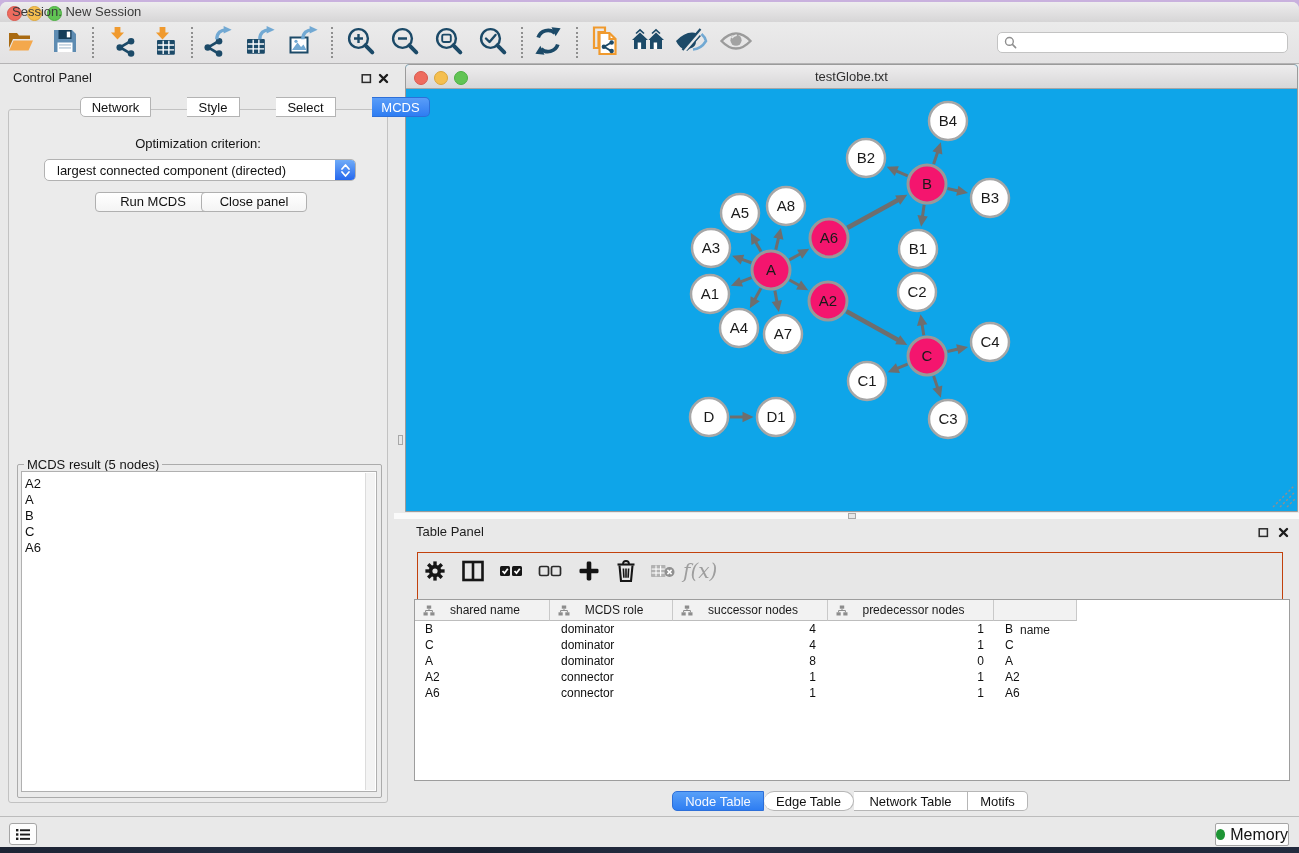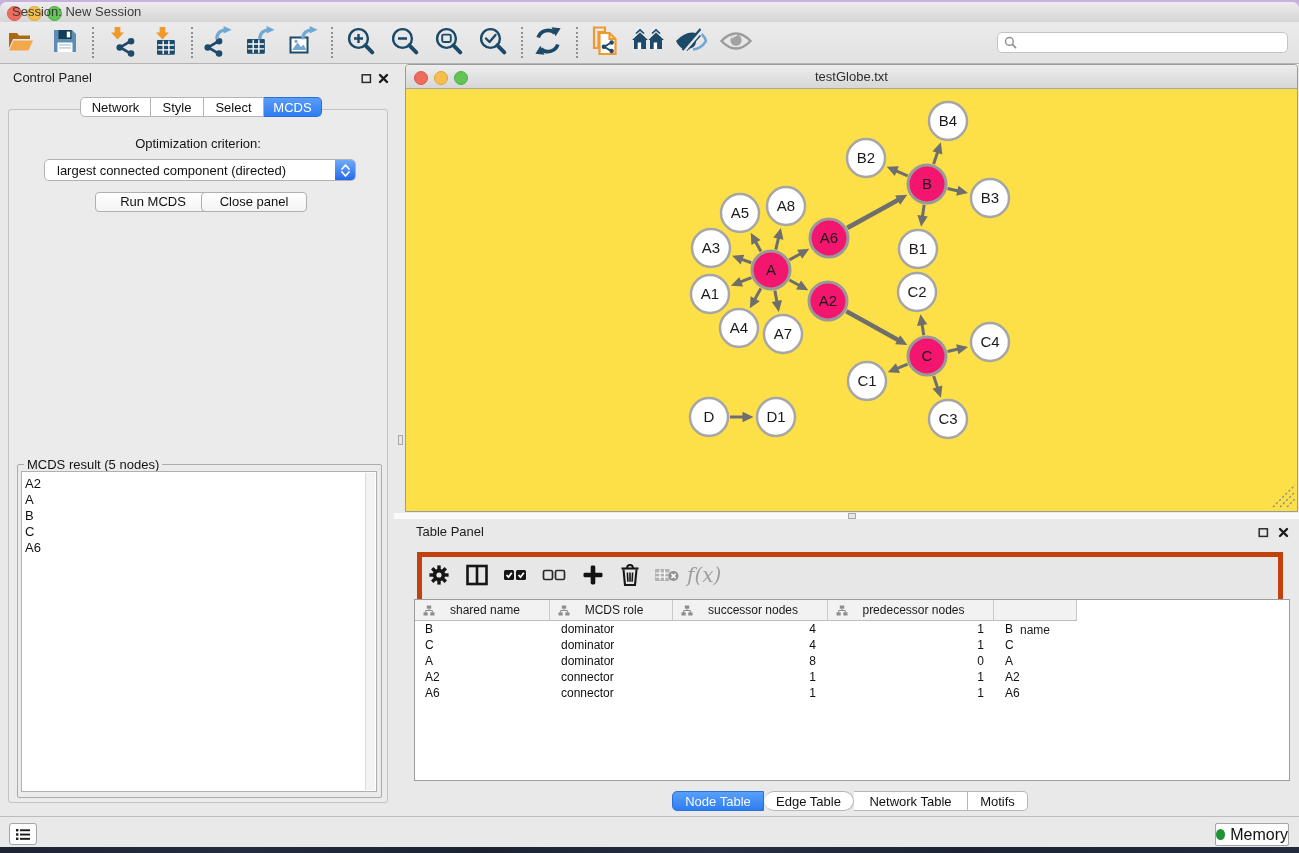--- a/index.html
+++ b/index.html
@@ -25,21 +25,21 @@
     background:linear-gradient(#ebebeb,#e3e2e3);border-bottom:1px solid #b4b3b4;}
   .tb-btn{position:absolute;width:34px;height:34px;top:4px;display:flex;align-items:center;justify-content:center;}
   .tb-sep{position:absolute;top:5px;height:31px;width:0;border-left:2px dotted #8f8f8f;}
   .searchbox{position:absolute;left:997px;top:10px;width:291px;height:21px;background:#fff;
     border:1px solid #c3c3c3;border-radius:5px;display:flex;align-items:center;padding-left:6px;box-sizing:border-box;}
   .searchbox input{border:none;outline:none;flex:1;font-size:12px;background:transparent;height:16px;padding:0 4px;}
 
   
   .cp-title{position:absolute;left:13px;top:68px;font-size:13px;color:#1d1d1d;}
   .win-btn{position:absolute;width:14px;height:14px;display:flex;align-items:center;justify-content:center;}
-  .cp-tabs{position:absolute;left:80px;top:95px;height:20px;display:flex;z-index:3;}
+  .cp-tabs{position:absolute;left:80px;top:95px;height:20px;display:flex;z-index:3;gap:36px;}
   .seg{box-sizing:border-box;height:20px;line-height:19px;text-align:center;font-size:13px;color:#111;
     background:#fff;border:1px solid #b3b3b3;border-left:none;}
   .seg:first-child{border-left:1px solid #b3b3b3;border-radius:5px 0 0 5px;}
   .seg:last-child{border-radius:0 5px 5px 0;}
   .seg.sel{background:linear-gradient(#5a9df8,#2e7df2);color:#fff;border-color:#2d6fd8;}
   .cp-panel{position:absolute;left:8px;top:107px;width:380px;height:694px;background:#ebebeb;
     border:1px solid #c2c2c2;border-radius:3px;box-sizing:border-box;z-index:1;}
   .opt-label{position:absolute;left:0;top:26px;width:100%;text-align:center;font-size:13px;color:#141414;}
   .combo{position:absolute;left:35px;top:49px;width:312px;height:22px;background:#fff;border:1px solid #b2b2b2;
     border-radius:5px;box-sizing:border-box;display:flex;align-items:center;}
@@ -50,37 +50,37 @@
   .cp-btn{position:absolute;top:82px;height:20px;background:linear-gradient(#ffffff,#f4f4f4);border:1px solid #b0b0b0;
     border-radius:4px;box-sizing:border-box;font-size:13px;color:#111;text-align:center;line-height:18px;}
   .groupbox{position:absolute;left:8px;top:354px;width:365px;height:334px;border:1px solid #ababab;
     border-radius:2px;box-sizing:border-box;}
   .groupbox-legend{position:absolute;left:6px;top:-8px;background:#ebebeb;padding:0 3px;font-size:13px;color:#141414;}
   .result-list{position:absolute;left:3px;top:6px;right:4px;bottom:5px;background:#fff;border:1px solid #b0b0b0;}
   .result-items{position:absolute;left:3px;top:4px;font-size:13px;line-height:16px;color:#101010;}
   .result-scroll{position:absolute;right:1px;top:1px;bottom:1px;width:9px;background:#f3f3f3;border-left:1px solid #dcdcdc;}
 
   
-  .net-window{position:absolute;left:405px;top:62px;width:893px;height:448px;background:#fde047;
+  .net-window{position:absolute;left:405px;top:62px;width:893px;height:448px;background:#0ea5e9;
     border:1px solid #9b9b9b;border-radius:4px 4px 0 0;box-sizing:border-box;}
   .net-titlebar{position:absolute;left:0;top:0;width:100%;height:24px;
     background:linear-gradient(#eeedee,#d8d7d8);border-bottom:1px solid #a6a6a6;border-radius:3px 3px 0 0;box-sizing:border-box;}
   .net-title{position:absolute;width:100%;top:0;height:24px;line-height:24px;text-align:center;font-size:13px;color:#2e2e2e;}
   .ntl{position:absolute;top:6px;width:12px;height:12px;border-radius:50%;}
   .ntl.red{left:8px;background:#ee6b5e;border:0.5px solid #d8584e;}
   .ntl.yellow{left:28px;background:#f5bf4f;border:0.5px solid #dba63c;}
   .ntl.green{left:48px;background:#61c454;border:0.5px solid #4daf43;}
   .net-canvas{position:absolute;left:0;top:24px;width:891px;height:423px;}
   .splitter-handle{position:absolute;background:#e7e7e7;border:1px solid #a8a8a8;box-sizing:border-box;}
   .h-splitter{position:absolute;left:394px;top:511px;width:905px;height:6px;background:#fafafa;}
 
   
   .tp-title{position:absolute;left:416px;top:522px;font-size:13px;color:#1d1d1d;}
   .tp-toolbar{position:absolute;left:417px;top:550px;width:866px;height:56px;background:#e7e7e7;
-    border:5px solid #c2410c;box-sizing:border-box;}
+    border:1px solid #c2410c;box-sizing:border-box;}
   .tp-btn{position:absolute;width:30px;height:30px;top:5px;display:flex;align-items:center;justify-content:center;}
   .data-table{position:absolute;left:414px;top:597px;width:876px;height:182px;background:#fff;
     border:1px solid #9d9d9d;box-sizing:border-box;overflow:hidden;}
   .thead{position:absolute;left:0;top:0;height:21px;display:flex;}
   .th{box-sizing:border-box;height:21px;background:#f2f2f2;border-right:1px solid #c9c9c9;border-bottom:1px solid #bdbdbd;
     display:flex;align-items:center;font-size:12px;color:#1a1a1a;}
   .th .th-label{flex:1;text-align:center;padding-right:14px;}
   .th .th-label.noicon{padding-right:0;margin-top:40px;}
   .th-icon{margin-left:8px;display:flex;}
   .tbody{position:absolute;left:0;top:21px;right:0;}

